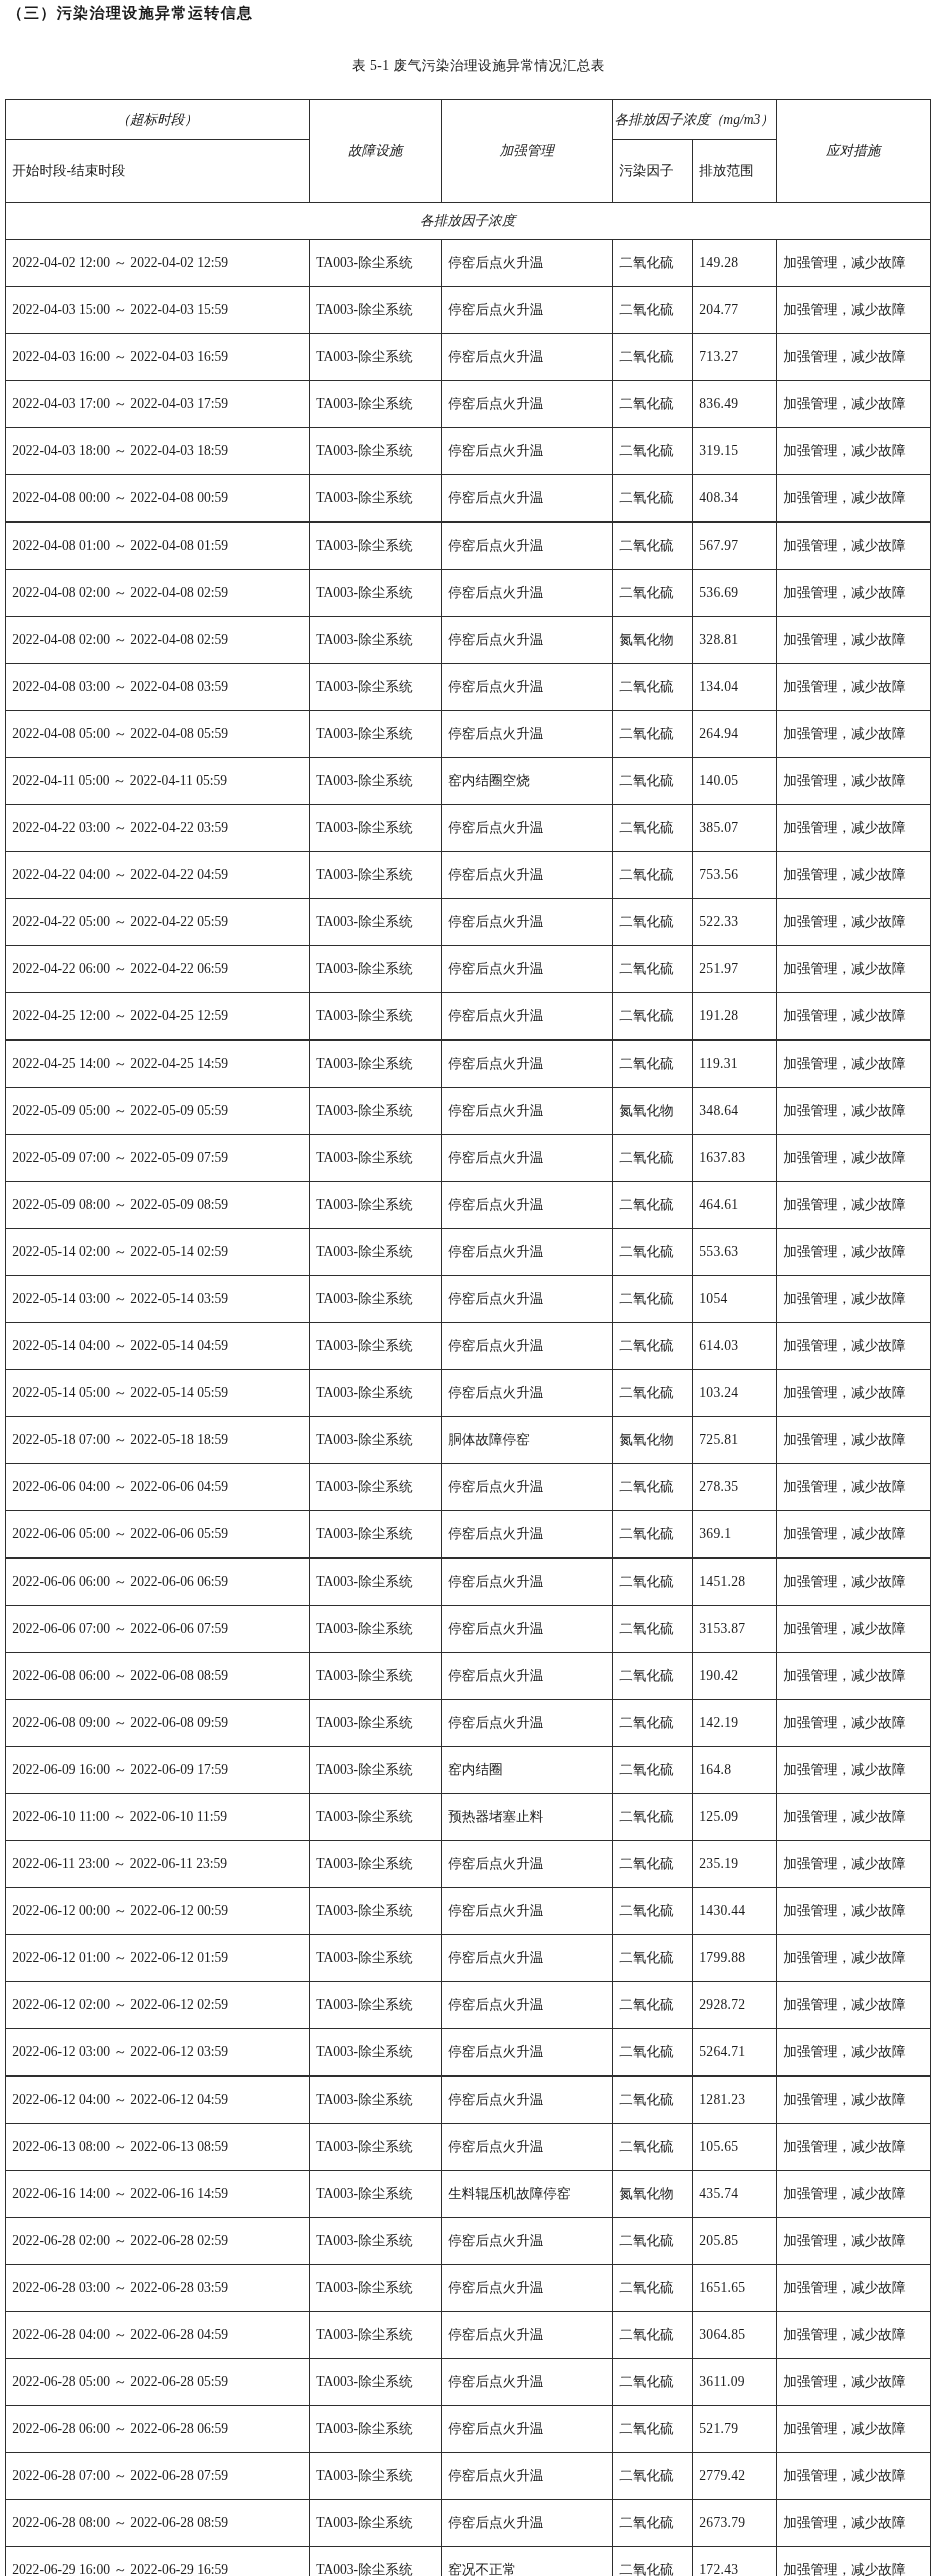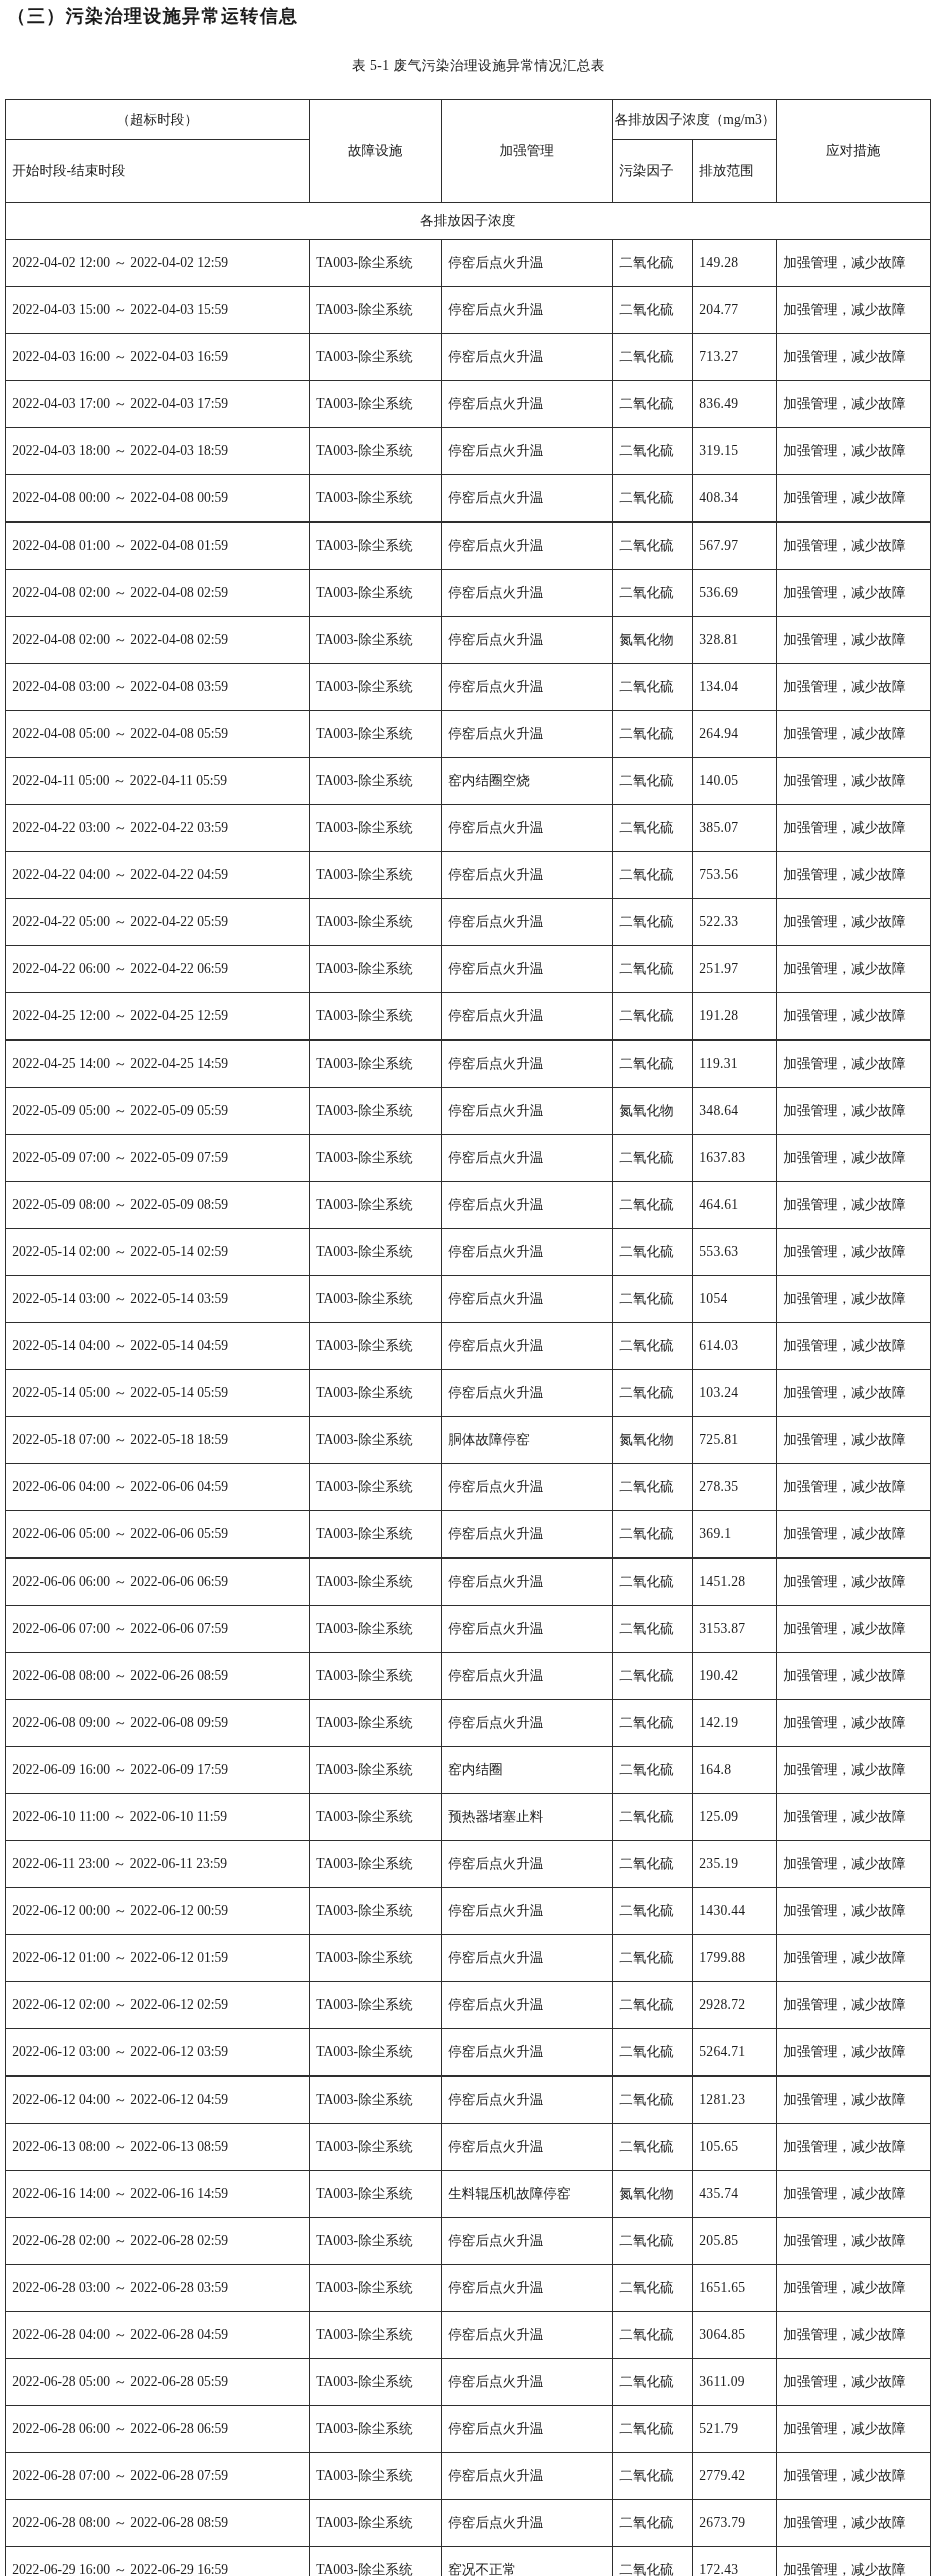--- a/index.html
+++ b/index.html
@@ -4,21 +4,21 @@
 <style>
   html, body { margin: 0; padding: 0; background: #ffffff; }
   body {
     width: 935px; height: 2576px; position: relative;
     font-family: "Liberation Serif", "DejaVu Serif", serif;
     color: #1b1b1b;
     -webkit-font-smoothing: antialiased;
   }
   .doc-heading {
     position: absolute; left: 7.5px; top: 3.7px;
-    font-size: 18px; font-weight: bold; letter-spacing: 1.4px;
+    font-size: 15px; font-weight: bold; letter-spacing: 1.4px;
     white-space: nowrap;
   }
   .table-caption {
     position: absolute; left: 11px; top: 57px; width: 100%;
     text-align: center; font-size: 13.6px; letter-spacing: 0.5px;
     white-space: nowrap;
   }
   table.main {
     position: absolute; left: 4.7px; top: 99px; width: 925px;
     border-collapse: collapse; table-layout: fixed;
@@ -27,21 +27,21 @@
     border: 0.9px solid #2e2e2e;
     font-weight: normal;
     font-size: 13.6px;
     padding: 0 2.8px 0 6.5px;
     overflow: hidden;
     white-space: nowrap;
     vertical-align: middle;
     text-align: left;
     background: #ffffff;
   }
-  .main .c { text-align: center; padding: 0 1.9px; }
+  .main .c { text-align: center; padding: 0 1.9px; font-style: italic; }
   tr.h1 th { height: 39px; }
   tr.h2 th { height: 62px; }
   tr.section-row td { height: 36px; }
   tr.data-row td { height: 46px; }
   tr.page-end td { border-bottom: 2.8px double #2e2e2e; }
   .num { letter-spacing: 0.3px; }
 </style>
 </head>
 <body>
 
@@ -309,21 +309,21 @@
   </tr>
       <tr class="data-row">
     <td>2022-06-06 07:00 ～ 2022-06-06 07:59</td>
     <td>TA003-除尘系统</td>
     <td>停窑后点火升温</td>
     <td>二氧化硫</td>
     <td class="num">3153.87</td>
     <td>加强管理，减少故障</td>
   </tr>
       <tr class="data-row">
-    <td>2022-06-08 08:00 ～ 2022-06-26 08:59</td>
+    <td>2022-06-08 06:00 ～ 2022-06-08 08:59</td>
     <td>TA003-除尘系统</td>
     <td>停窑后点火升温</td>
     <td>二氧化硫</td>
     <td class="num">190.42</td>
     <td>加强管理，减少故障</td>
   </tr>
       <tr class="data-row">
     <td>2022-06-08 09:00 ～ 2022-06-08 09:59</td>
     <td>TA003-除尘系统</td>
     <td>停窑后点火升温</td>

